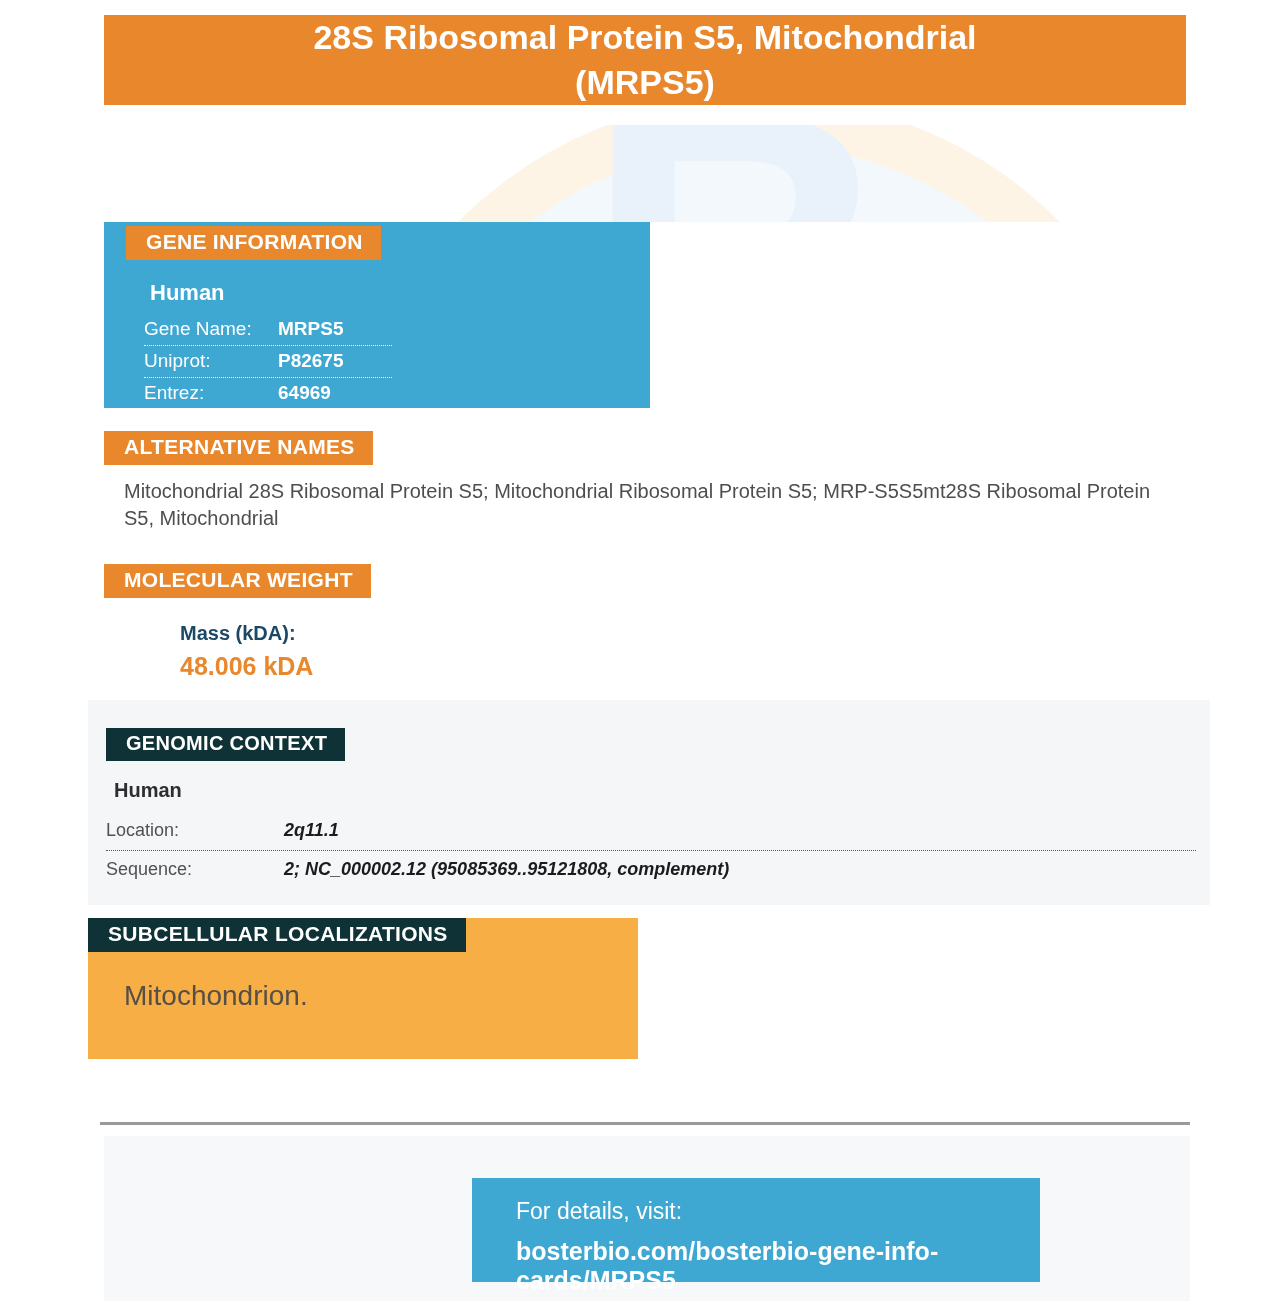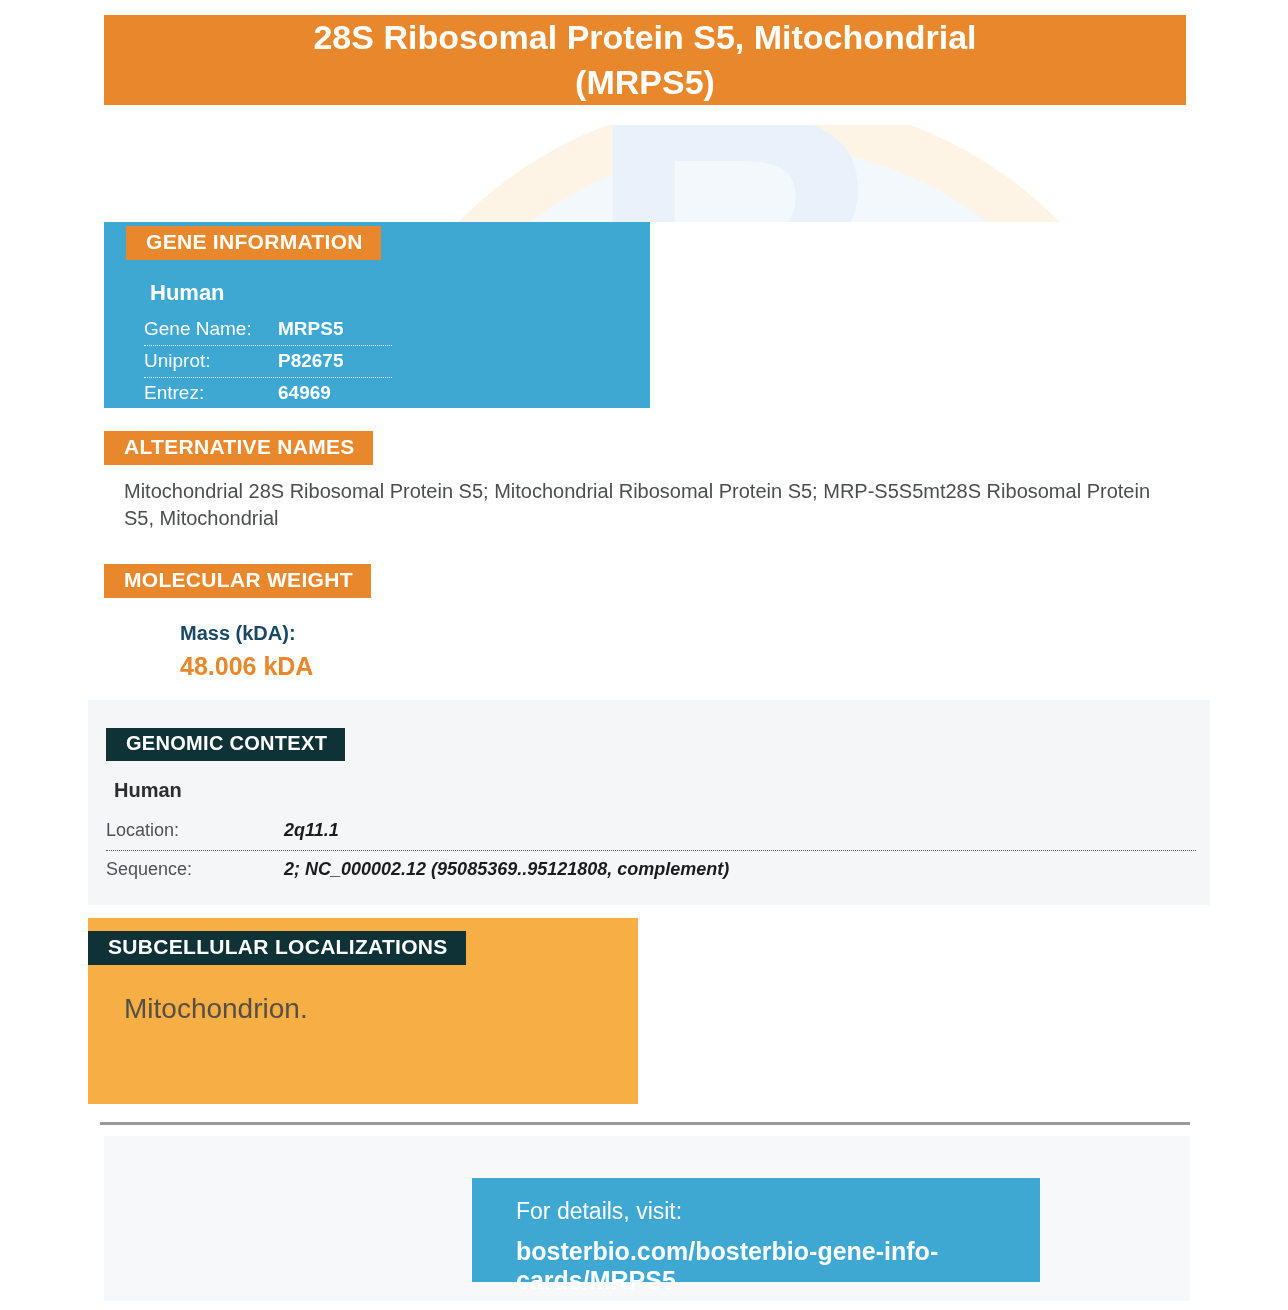--- a/index.html
+++ b/index.html
@@ -151,23 +151,22 @@
     padding: 8px 0 9px 0;
     font-size: 18px;
   }
   .genomic-row.sep { border-bottom: 1px dotted #555; }
   .genomic-row .lbl { width: 178px; color: #4f5254; }
   .genomic-row .val { font-weight: bold; color: #1c1c1c; font-style: italic; }
 
   
   .subcell-box {
     left: 88px; top: 918px;
-    width: 550px; height: 186px;
+    width: 550px; height: 141px;
     background: #f6ae45;
-    padding-top: 13px;
   }
   .subcell-box .tag { margin-left: 0; font-size: 21px; }
   .subcell-text {
     color: #564f45;
     font-size: 28px;
     margin: 28px 0 0 36px;
   }
 
   
   .rule {

